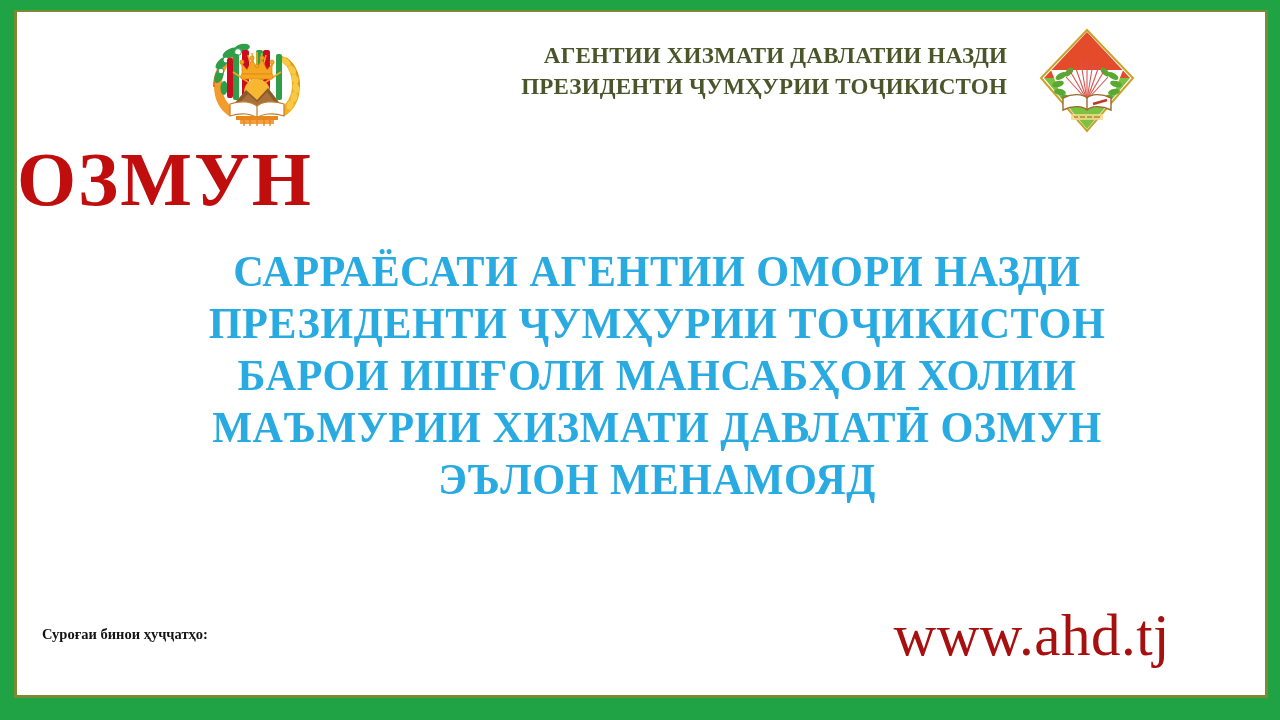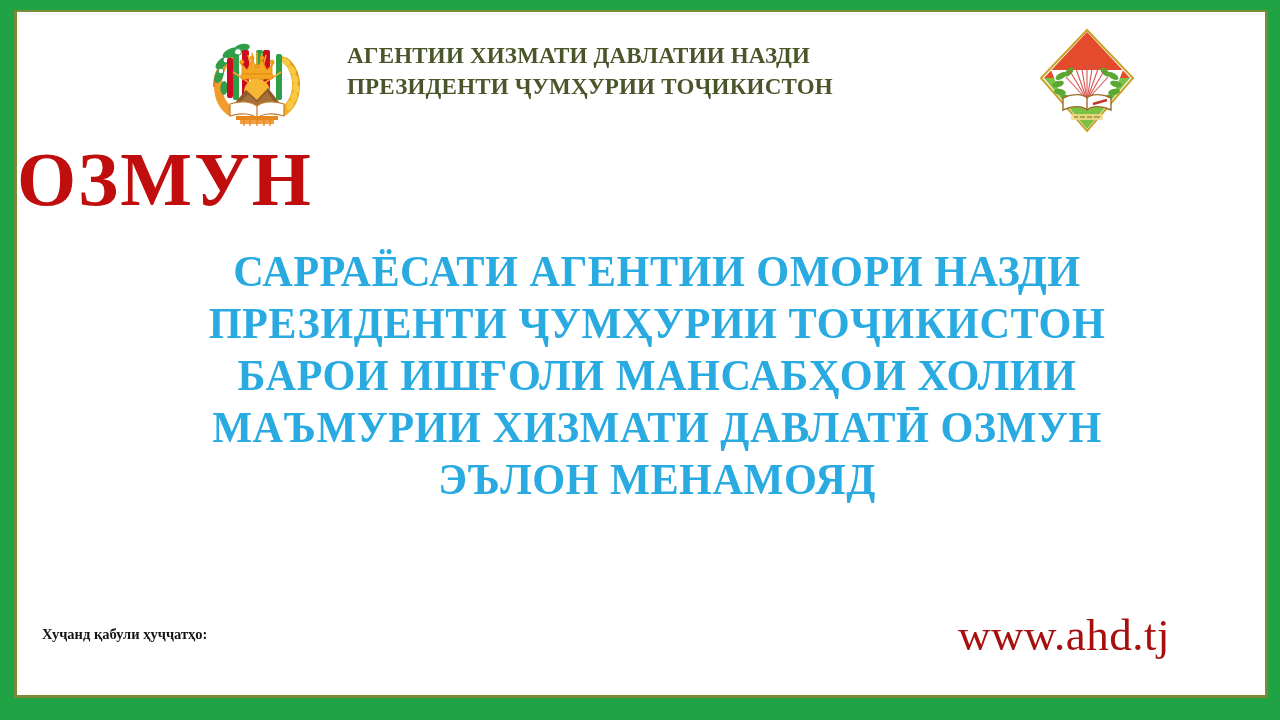--- a/index.html
+++ b/index.html
@@ -65,21 +65,21 @@
     top: 8px;
     width: 100px;
     height: 105px;
   }
 
   .header-title {
     position: absolute;
     left: 330px;
     top: 20px;
     width: 660px;
-    text-align: left;
+    text-align: right;
     color: #4a5529;
     font-family: "Liberation Serif", serif;
     font-weight: bold;
     font-size: 23px;
     line-height: 31px;
     letter-spacing: 0.2px;
   }
 
   
   .main-title {
@@ -135,21 +135,21 @@
     line-height: 21px;
     white-space: nowrap;
   }
 
   .site-url {
     position: absolute;
     right: 95px;
     bottom: 35px;
     color: #a81010;
     font-family: "Liberation Serif", serif;
-    font-size: 45px;
+    font-size: 59px;
     line-height: 50px;
     letter-spacing: 0.5px;
   }
 
   svg { display: block; }
 </style>
 </head>
 <body>
 
 <div class="poster">
@@ -316,19 +316,19 @@
 
     <div class="body-block">
       <div class="body-line">САРРАЁСАТИ АГЕНТИИ ОМОРИ НАЗДИ</div>
       <div class="body-line">ПРЕЗИДЕНТИ ҶУМҲУРИИ ТОҶИКИСТОН</div>
       <div class="body-line">БАРОИ ИШҒОЛИ МАНСАБҲОИ ХОЛИИ</div>
       <div class="body-line">МАЪМУРИИ ХИЗМАТИ ДАВЛАТӢ ОЗМУН</div>
       <div class="body-line">ЭЪЛОН МЕНАМОЯД</div>
     </div>
 
     <div class="footer-address">
-      <div class="addr-heading">Хуҷанд қабули ҳуҷҷатҳо:</div>
+      <div class="addr-heading">Суроғаи бинои ҳуҷҷатҳо:</div>
     </div>
 
     <div class="site-url">www.ahd.tj</div>
 
   </div>
 </div>
 
 </body></html>

